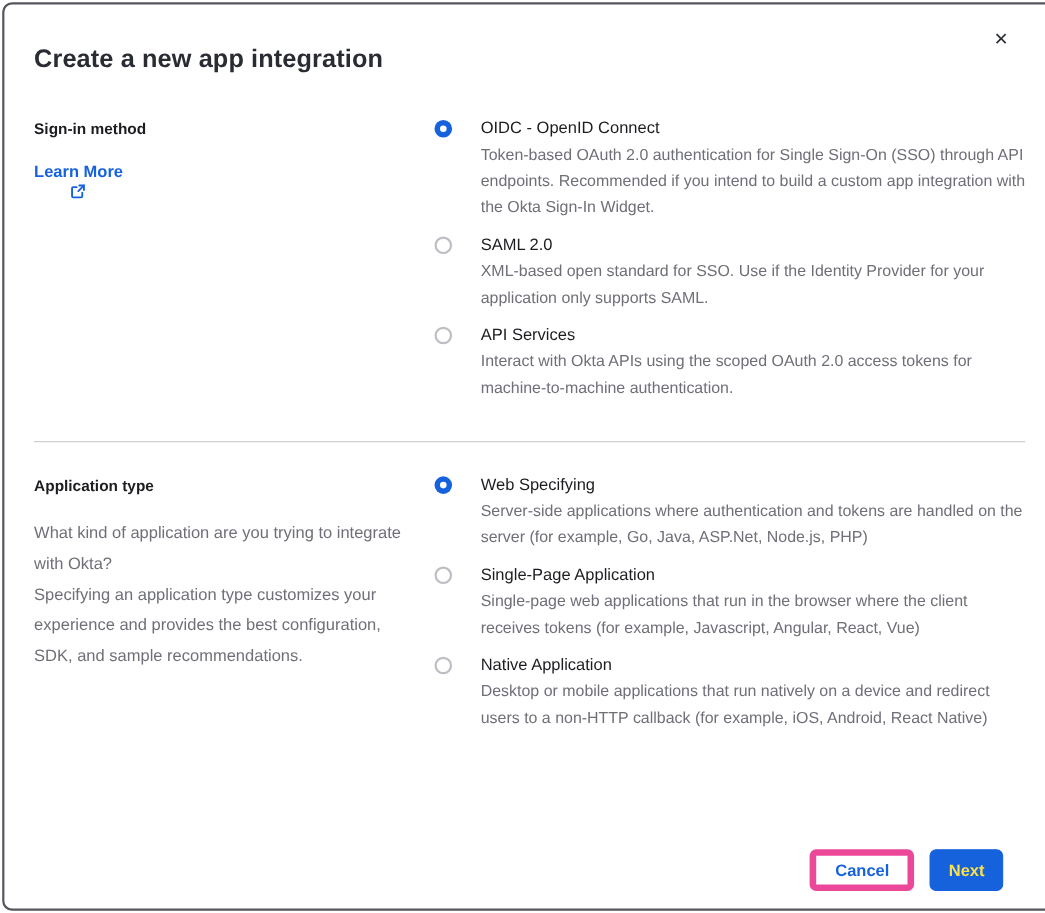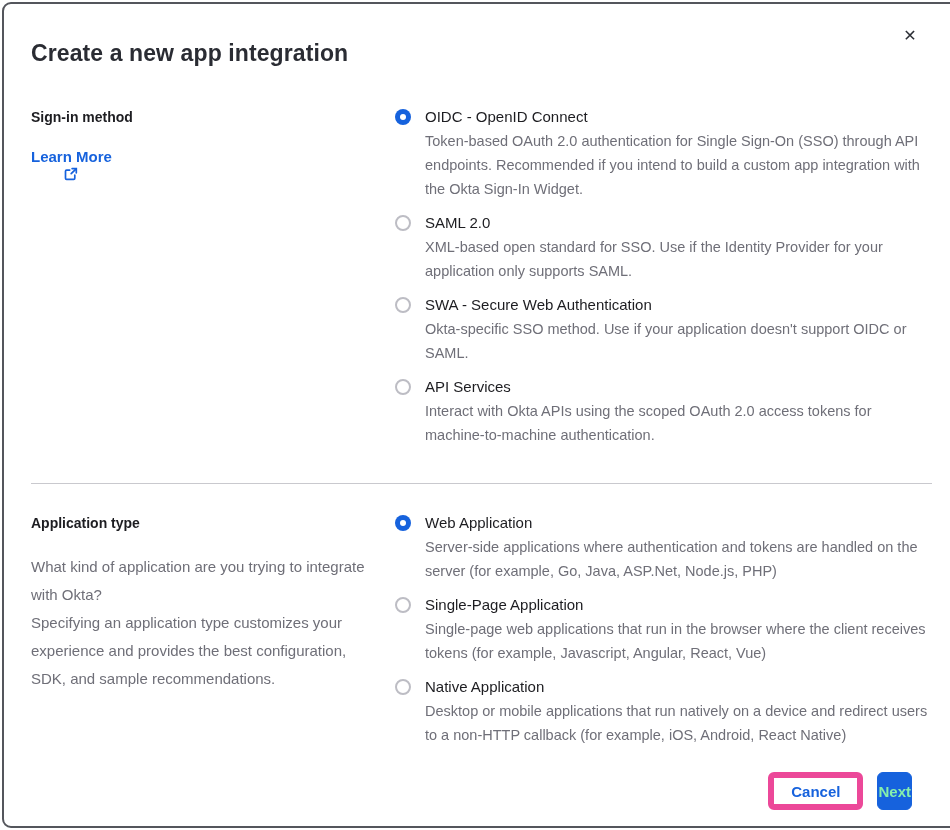--- a/index.html
+++ b/index.html
@@ -69,20 +69,21 @@
     font-size: 15px;
     color: #6f6f78;
     line-height: 28px;
   }
   .left-desc.first { margin-top: 20px; }
   .option {
     display: flex;
     align-items: flex-start;
     margin-bottom: 10px;
     cursor: pointer;
+    gap: 12px;
   }
   .option:last-child { margin-bottom: 0; }
   .radio {
     width: 16px; height: 16px;
     flex: 0 0 16px;
     border-radius: 50%;
     margin-top: 4px;
     margin-right: 14px;
     position: relative;
     background: #ffffff;
@@ -135,22 +136,22 @@
   }
   .btn-cancel {
     background: #ffffff;
     border: 6px solid #ec4899;
     color: #1662dd;
     padding: 0 17px;
   }
   .btn-next {
     background: #1662dd;
     border: 1px solid #1662dd;
-    color: #86efac;
-    padding: 0 0;
+    color: #fde047;
+    padding: 0 16px;
   }
   .ext-icon svg { display: block; }
 </style>
 </head>
 <body>
 
 <div class="modal">
 
   <button class="close-btn" aria-label="Close">✕</button>
 
@@ -181,27 +182,20 @@
       </div>
 
       <div class="option">
         <span class="radio"></span>
         <div>
           <div class="option-label">SAML 2.0</div>
           <div class="option-desc">XML-based open standard for SSO. Use if the Identity Provider for your application only supports SAML.</div>
         </div>
       </div>
 
-      <div class="option">
-        <span class="radio"></span>
-        <div>
-          <div class="option-label">SWA - Secure Web Authentication</div>
-          <div class="option-desc">Okta-specific SSO method. Use if your application doesn't support OIDC or SAML.</div>
-        </div>
-      </div>
 
       <div class="option">
         <span class="radio"></span>
         <div>
           <div class="option-label">API Services</div>
           <div class="option-desc">Interact with Okta APIs using the scoped OAuth 2.0 access tokens for machine-to-machine authentication.</div>
         </div>
       </div>
 
     </div>
@@ -213,21 +207,21 @@
     <div class="left-col">
       <div class="field-label">Application type</div>
       <p class="left-desc first">What kind of application are you trying to integrate with Okta?</p>
       <p class="left-desc">Specifying an application type customizes your experience and provides the best configuration, SDK, and sample recommendations.</p>
     </div>
     <div class="right-col">
 
       <div class="option">
         <span class="radio selected"></span>
         <div>
-          <div class="option-label">Web Application</div>
+          <div class="option-label">Web Specifying</div>
           <div class="option-desc">Server-side applications where authentication and tokens are handled on the server (for example, Go, Java, ASP.Net, Node.js, PHP)</div>
         </div>
       </div>
 
       <div class="option">
         <span class="radio"></span>
         <div>
           <div class="option-label">Single-Page Application</div>
           <div class="option-desc">Single-page web applications that run in the browser where the client receives tokens (for example, Javascript, Angular, React, Vue)</div>
         </div>

